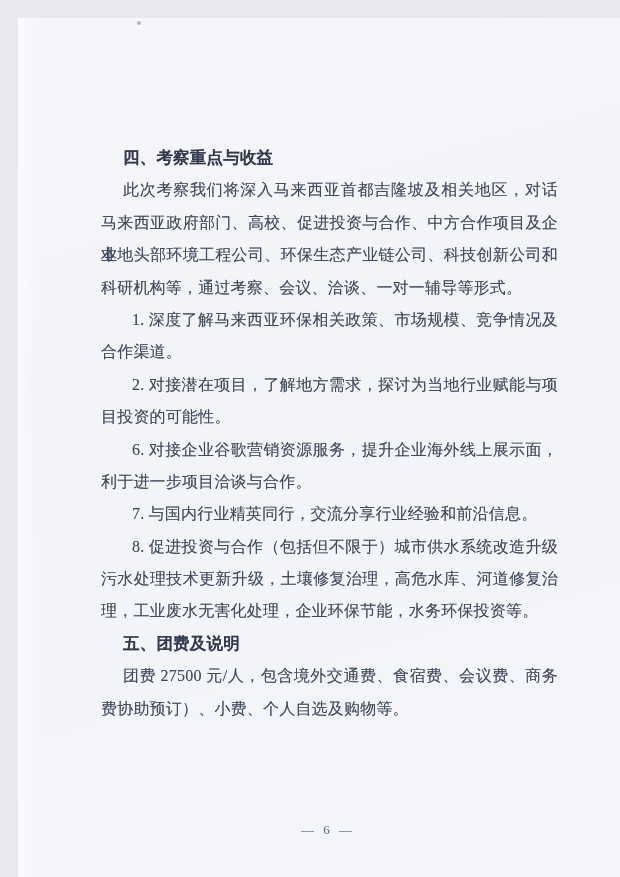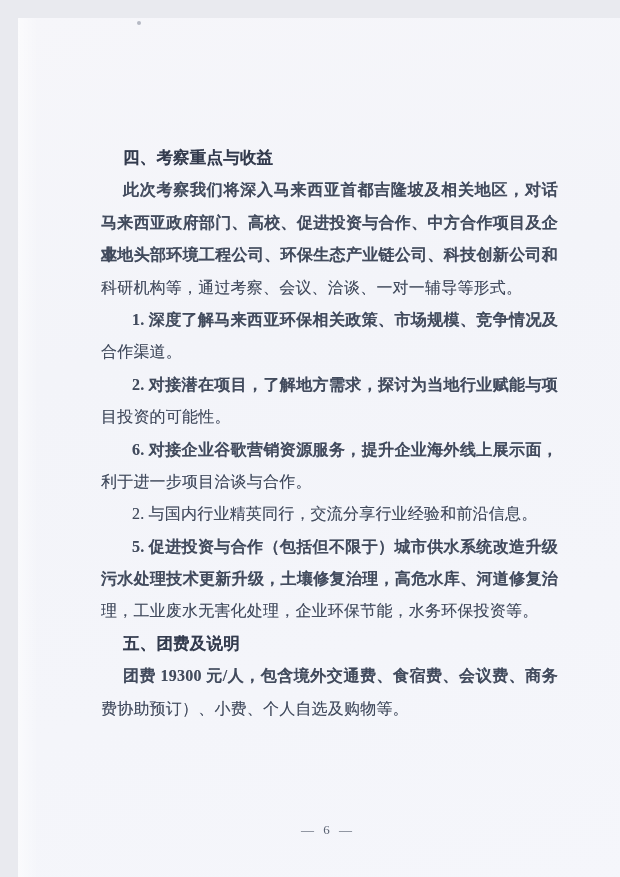--- a/index.html
+++ b/index.html
@@ -44,21 +44,20 @@
     white-space: nowrap;
     letter-spacing: 0.2px;
     color: #424b5d;
     text-shadow: 0 0 0.5px rgba(65,75,100,.45);
   }
   .line.j {
     white-space: normal;
     text-align: justify;
     text-align-last: justify;
     text-justify: inter-character;
-    font-weight: bold;
   }
   .line.ind { padding-left: 22px; }
   .line.num { padding-left: 31px; }
   .line.heading {
     font-weight: bold;
     color: #333b4d;
     font-size: 16.5px;
     text-shadow: 0 0 0.5px rgba(45,55,80,.55);
   }
   .footer {
@@ -84,24 +83,24 @@
     <div class="line ind j">此次考察我们将深入马来西亚首都吉隆坡及相关地区，对话</div>
     <div class="line j">马来西亚政府部门、高校、促进投资与合作、中方合作项目及企业、</div>
     <div class="line j">本地头部环境工程公司、环保生态产业链公司、科技创新公司和</div>
     <div class="line">科研机构等，通过考察、会议、洽谈、一对一辅导等形式。</div>
     <div class="line num j">1. 深度了解马来西亚环保相关政策、市场规模、竞争情况及</div>
     <div class="line">合作渠道。</div>
     <div class="line num j">2. 对接潜在项目，了解地方需求，探讨为当地行业赋能与项</div>
     <div class="line">目投资的可能性。</div>
     <div class="line num j">6. 对接企业谷歌营销资源服务，提升企业海外线上展示面，</div>
     <div class="line">利于进一步项目洽谈与合作。</div>
-    <div class="line num">2. 与国内行业精英同行，交流分享行业经验和前沿信息。</div>
-    <div class="line num j">5. 促进投资与合作（包括但不限于）城市供水系统改造升级</div>
+    <div class="line num">7. 与国内行业精英同行，交流分享行业经验和前沿信息。</div>
+    <div class="line num j">8. 促进投资与合作（包括但不限于）城市供水系统改造升级</div>
     <div class="line j">污水处理技术更新升级，土壤修复治理，高危水库、河道修复治</div>
     <div class="line">理，工业废水无害化处理，企业环保节能，水务环保投资等。</div>
     <div class="line heading ind">五、团费及说明</div>
-    <div class="line ind j">团费 19300 元/人，包含境外交通费、食宿费、会议费、商务</div>
+    <div class="line ind j">团费 27500 元/人，包含境外交通费、食宿费、会议费、商务</div>
     <div class="line">费协助预订）、小费、个人自选及购物等。</div>
   </div>
 
   <div class="footer">— 6 —</div>
 
 </div>
 
 </body></html>

